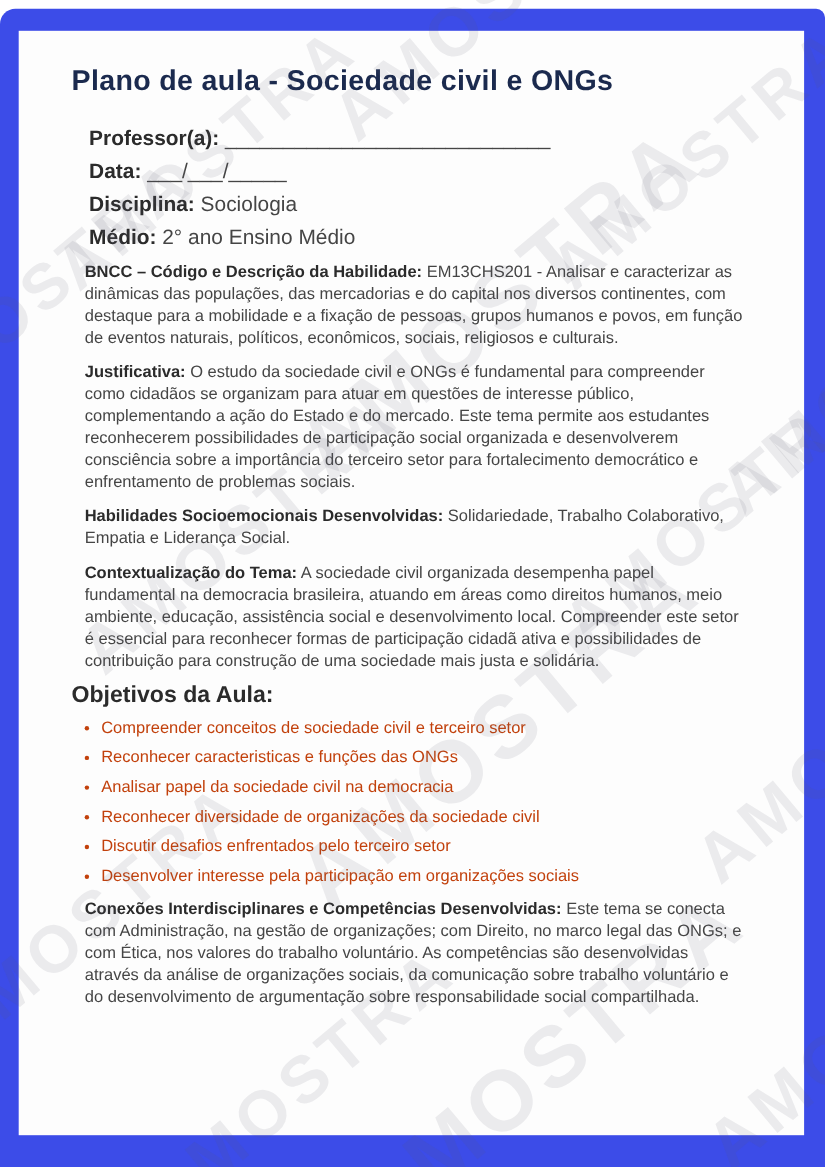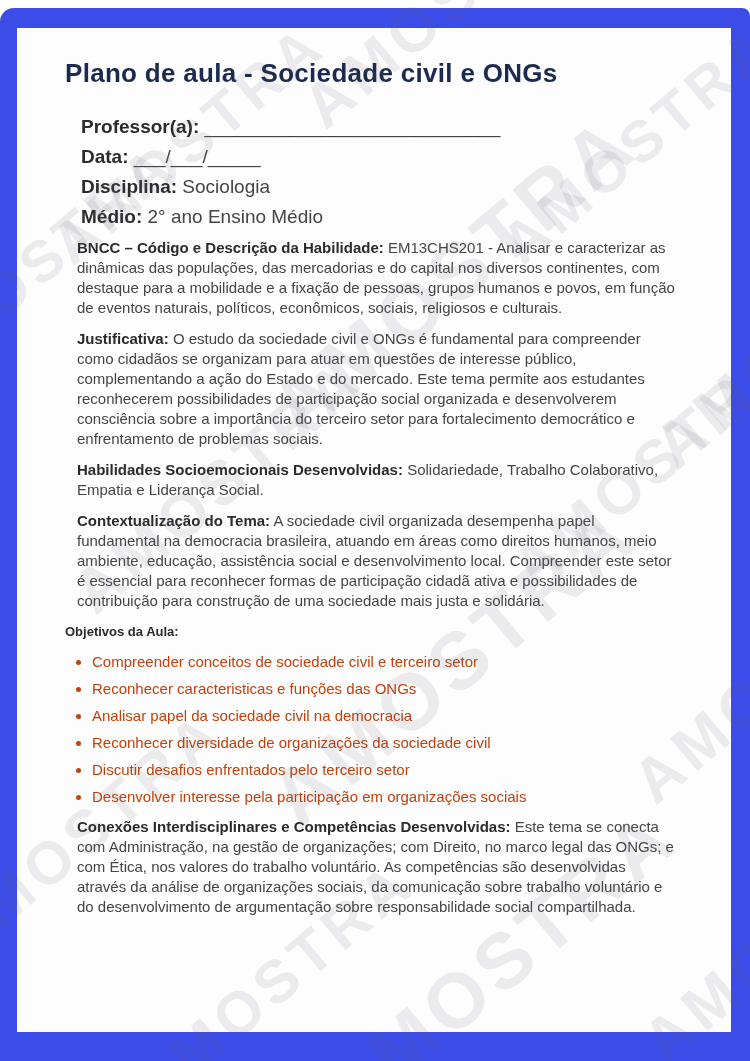--- a/index.html
+++ b/index.html
@@ -23,21 +23,21 @@
   }
   .field{
     font-size:19px;line-height:18px;margin:0 16px 12px;color:#454545;
     white-space:nowrap;
   }
   .lbl{font-weight:700;color:#2b2b2b;}
   .para{
     font-size:15px;line-height:20px;margin:0 12px 11px;color:#454545;
     text-align:left;
   }
-  .obj-label{font-size:13px;line-height:20px;margin:2px 0 10px;font-weight:700;color:#2b2b2b;}
+  .obj-label{font-size:21px;line-height:20px;margin:2px 0 10px;font-weight:700;color:#2b2b2b;}
   ul.objectives{margin:0 0 10px;padding:0 0 0 27px;list-style:disc;}
   ul.objectives li{
     font-size:15px;line-height:20px;margin:0 0 7px;color:#c2410c;
   }
   .watermark-layer{
     position:absolute;left:0;top:0;width:750px;height:1061px;
     pointer-events:none;overflow:hidden;z-index:5;
   }
   .wm{
     position:absolute;font-weight:700;letter-spacing:6px;

